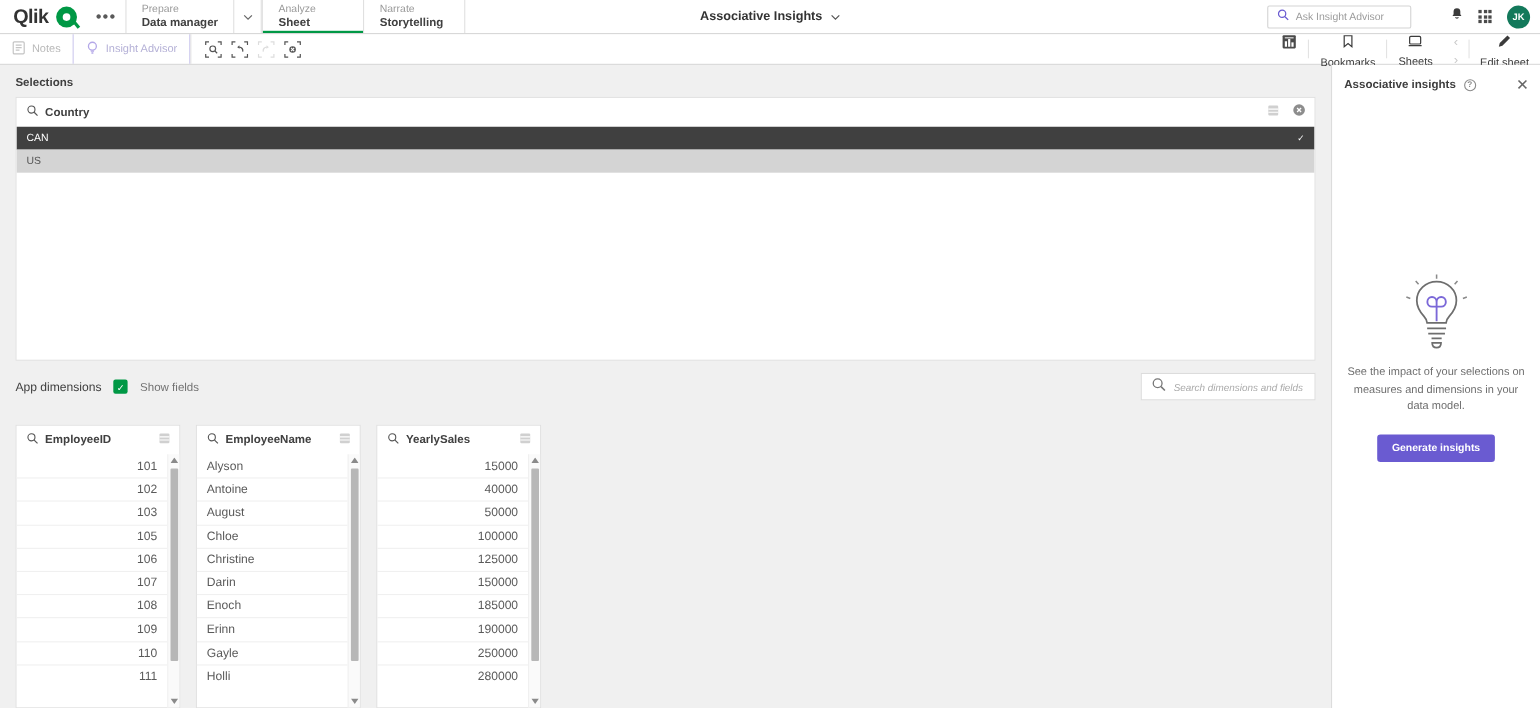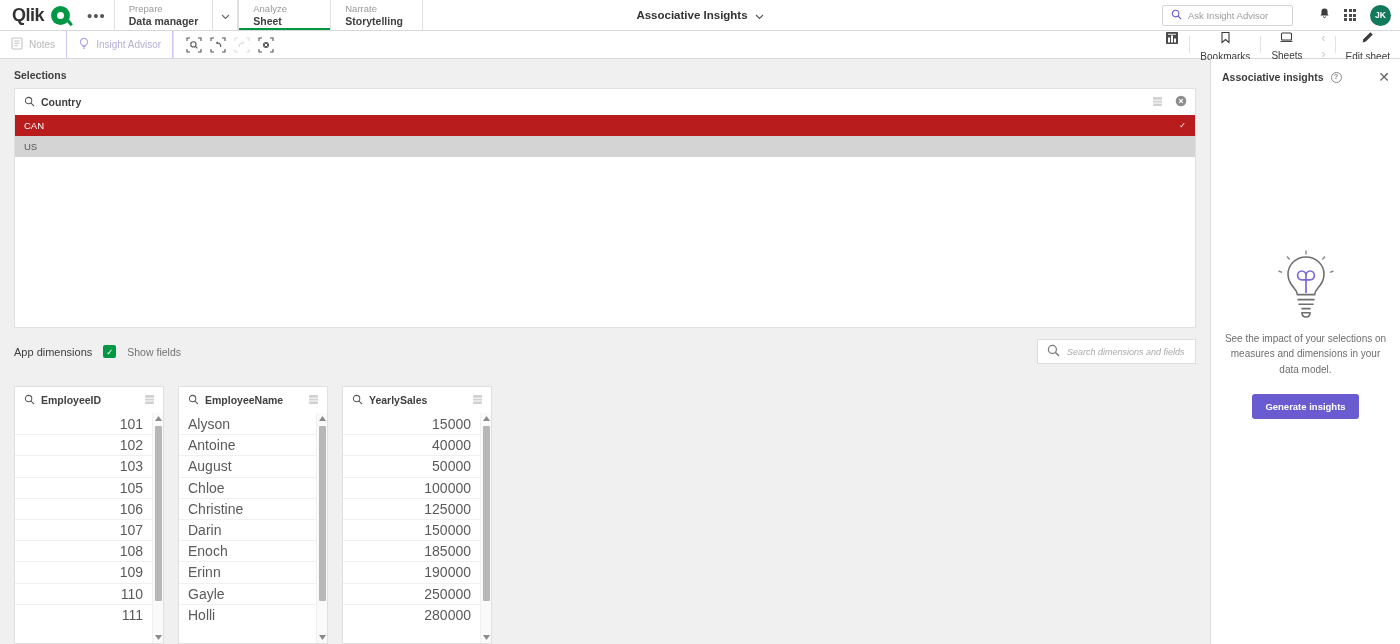--- a/index.html
+++ b/index.html
@@ -59,21 +59,21 @@
   .center-title .ct-text {
     font-size:11.5px; font-weight:700; color:#333; pointer-events:auto; cursor:pointer;
   }
   .right-zone {
     margin-left:auto; display:flex; align-items:center; gap:0; padding-right:9px;
     position:relative; z-index:2;
   }
   .search-box {
     display:flex; align-items:center; gap:6px;
     border:1px solid #d4d4d4; border-radius:2px; height:21px;
-    padding:0 8px; width:131px; margin-right:18px; background:#fff; cursor:text;
+    padding:0 8px; width:131px; margin-right:28px; background:#fff; cursor:text;
   }
   .search-box .sp { font-size:9.5px; color:#9c9c9c; }
   .icon-btn {
     width:26px; height:26px; display:flex; align-items:center;
     justify-content:center; cursor:pointer;
   }
   .avatar {
     width:21px; height:21px; border-radius:50%; background:#13795b;
     color:#fff; font-size:8.5px; font-weight:700;
     display:flex; align-items:center; justify-content:center;
@@ -130,21 +130,21 @@
     display:flex; align-items:center; height:26px;
     padding:0 8px 0 9px; gap:6px; flex:0 0 auto;
   }
   .lb-title { font-size:10.5px; font-weight:700; color:#404040; }
   .lb-head .spacer { flex:1; }
   .lb-rows { flex:1; overflow:hidden; position:relative; }
   .lb-row {
     height:21px; display:flex; align-items:center;
     padding:0 9px; font-size:9.5px; cursor:pointer;
   }
-  .lb-row.selected { background:#b91c1c; color:#fff; font-weight:400; }
+  .lb-row.selected { background:#404040; color:#fff; font-weight:400; }
   .lb-row.alt { background:#d4d4d4; color:#555; }
   .lb-row .tick { margin-left:auto; font-size:8px; }
 
   
   .appdim-band {
     display:flex; align-items:center; gap:11px;
     padding:11px 14px 9px 14px;
   }
   .appdim-lbl { font-size:11px; color:#404040; font-weight:400; }
   .chk {
@@ -164,21 +164,21 @@
   .fields-row { display:flex; gap:14px; padding:0 14px; flex:1; min-height:0; }
   .field-card {
     width:150px; background:#fff; border:1px solid #e0e0e0;
     display:flex; flex-direction:column; min-height:0;margin-top:13px;
   }
   .fc-rows { flex:1; display:flex; min-height:0; }
   .fc-list { flex:1; min-width:0; }
   .fc-row {
     height:21.2px; display:flex; align-items:center;
     justify-content:flex-end; padding:0 9px;
-    font-size:14px; color:#5a5a5a;
+    font-size:11px; color:#5a5a5a;
     border-top:1px solid #f0f0f0; cursor:pointer;text-align:right;
   }
   .fc-row.left { justify-content:flex-start; }
   .fc-row:first-child { border-top:none; }
   .scrollbar {
     width:11px; background:#fafafa; border-left:1px solid #f0f0f0;
     display:flex; flex-direction:column; align-items:center; cursor:pointer;
   }
   .sb-arrow {
     height:11px; display:flex; align-items:center; justify-content:center;

